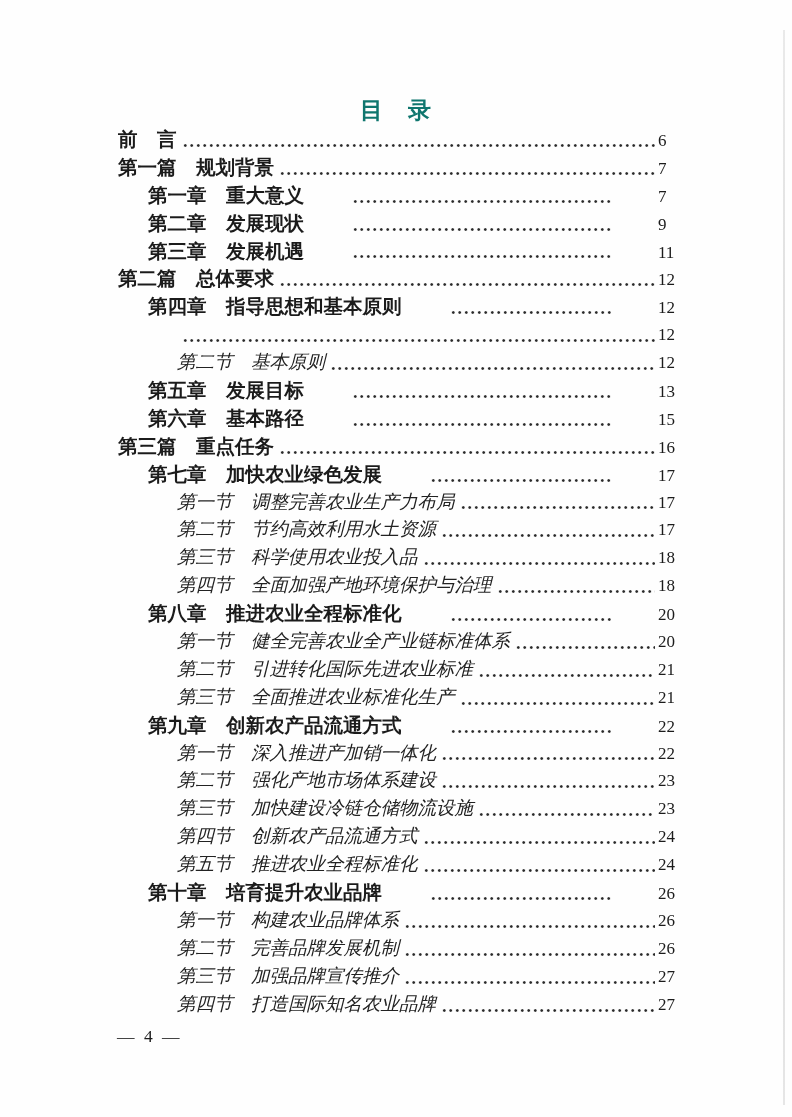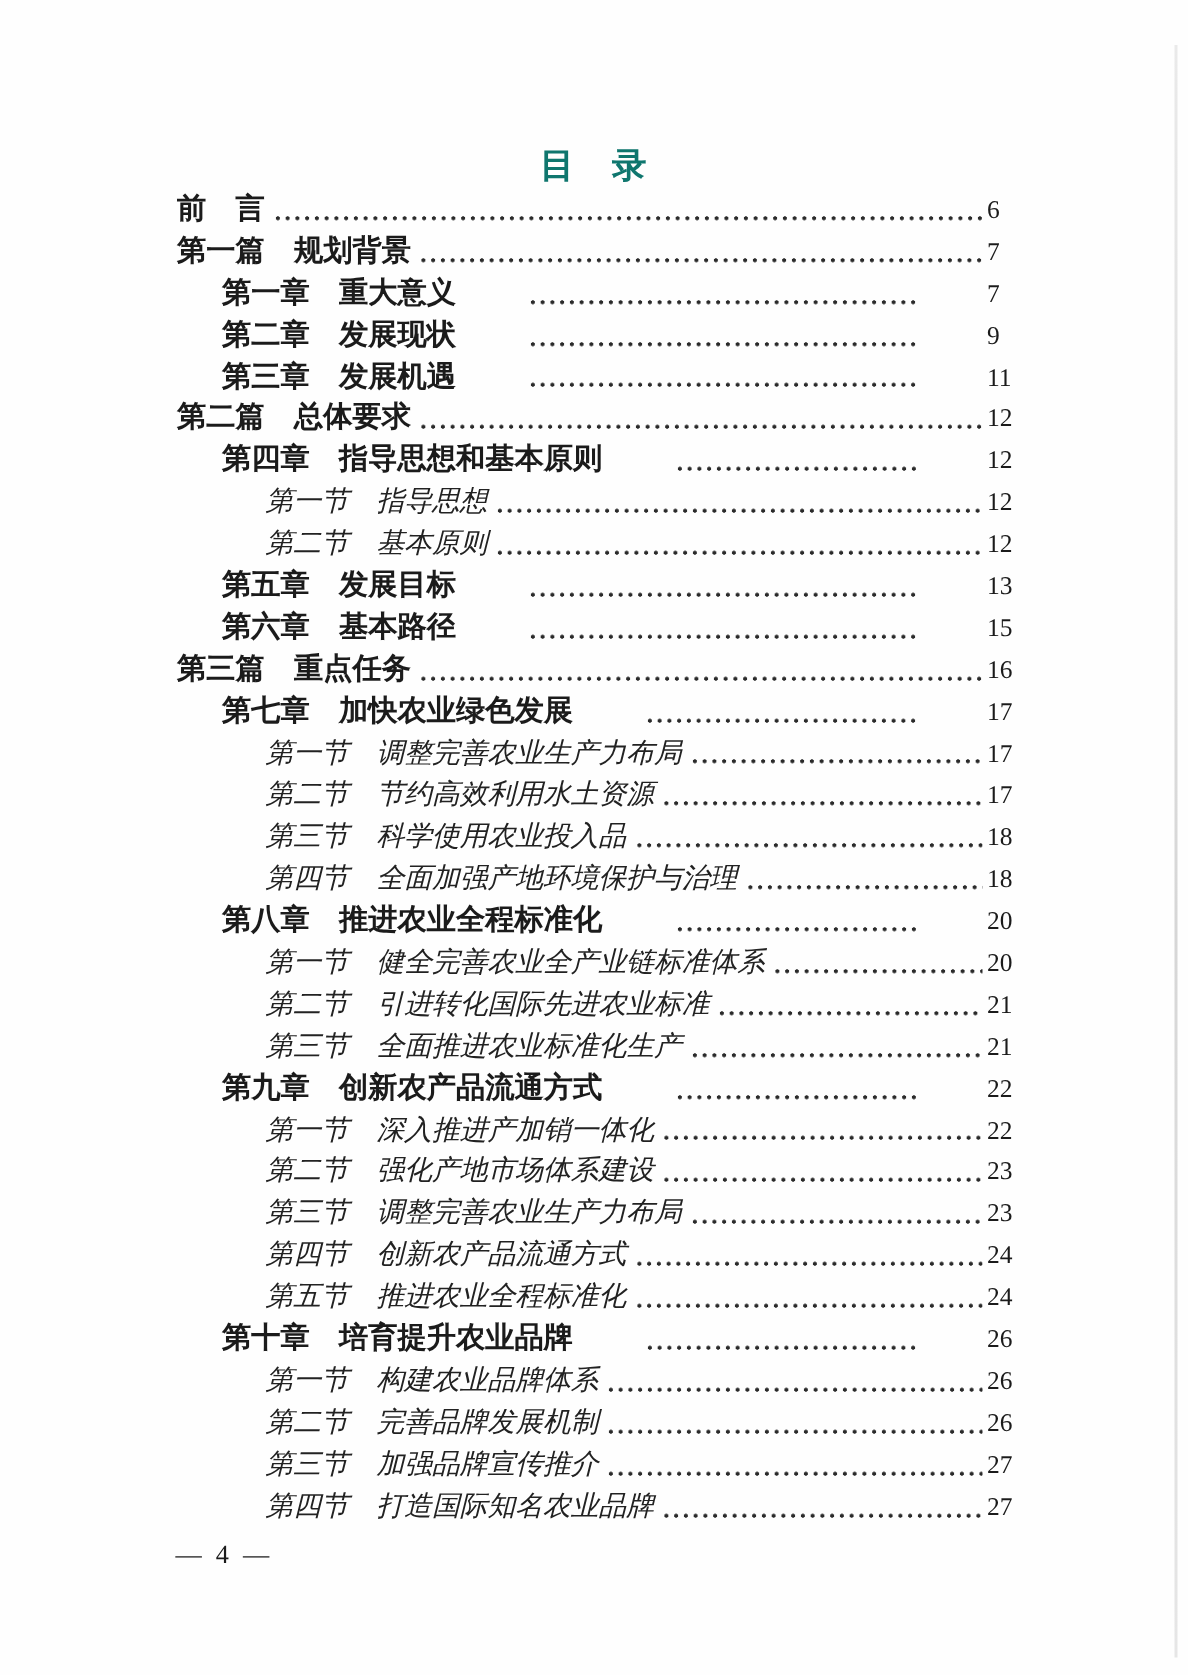--- a/index.html
+++ b/index.html
@@ -151,21 +151,20 @@
     <span class="pagenum">12</span>
   </div>
 
   <div class="row l1">
     <span class="label">第四章　指导思想和基本原则</span>
     <span class="dots"></span>
     <span class="pagenum">12</span>
   </div>
 
   <div class="row l2">
-    <span class="label">第一节　指导思想</span>
     <span class="dots"></span>
     <span class="pagenum">12</span>
   </div>
 
   <div class="row l2">
     <span class="label">第二节　基本原则</span>
     <span class="dots"></span>
     <span class="pagenum">12</span>
   </div>
 
@@ -253,21 +252,21 @@
     <span class="pagenum">22</span>
   </div>
 
   <div class="row l2">
     <span class="label">第二节　强化产地市场体系建设</span>
     <span class="dots"></span>
     <span class="pagenum">23</span>
   </div>
 
   <div class="row l2">
-    <span class="label">第三节　调整完善农业生产力布局</span>
+    <span class="label">第三节　加快建设冷链仓储物流设施</span>
     <span class="dots"></span>
     <span class="pagenum">23</span>
   </div>
 
   <div class="row l2">
     <span class="label">第四节　创新农产品流通方式</span>
     <span class="dots"></span>
     <span class="pagenum">24</span>
   </div>
 

